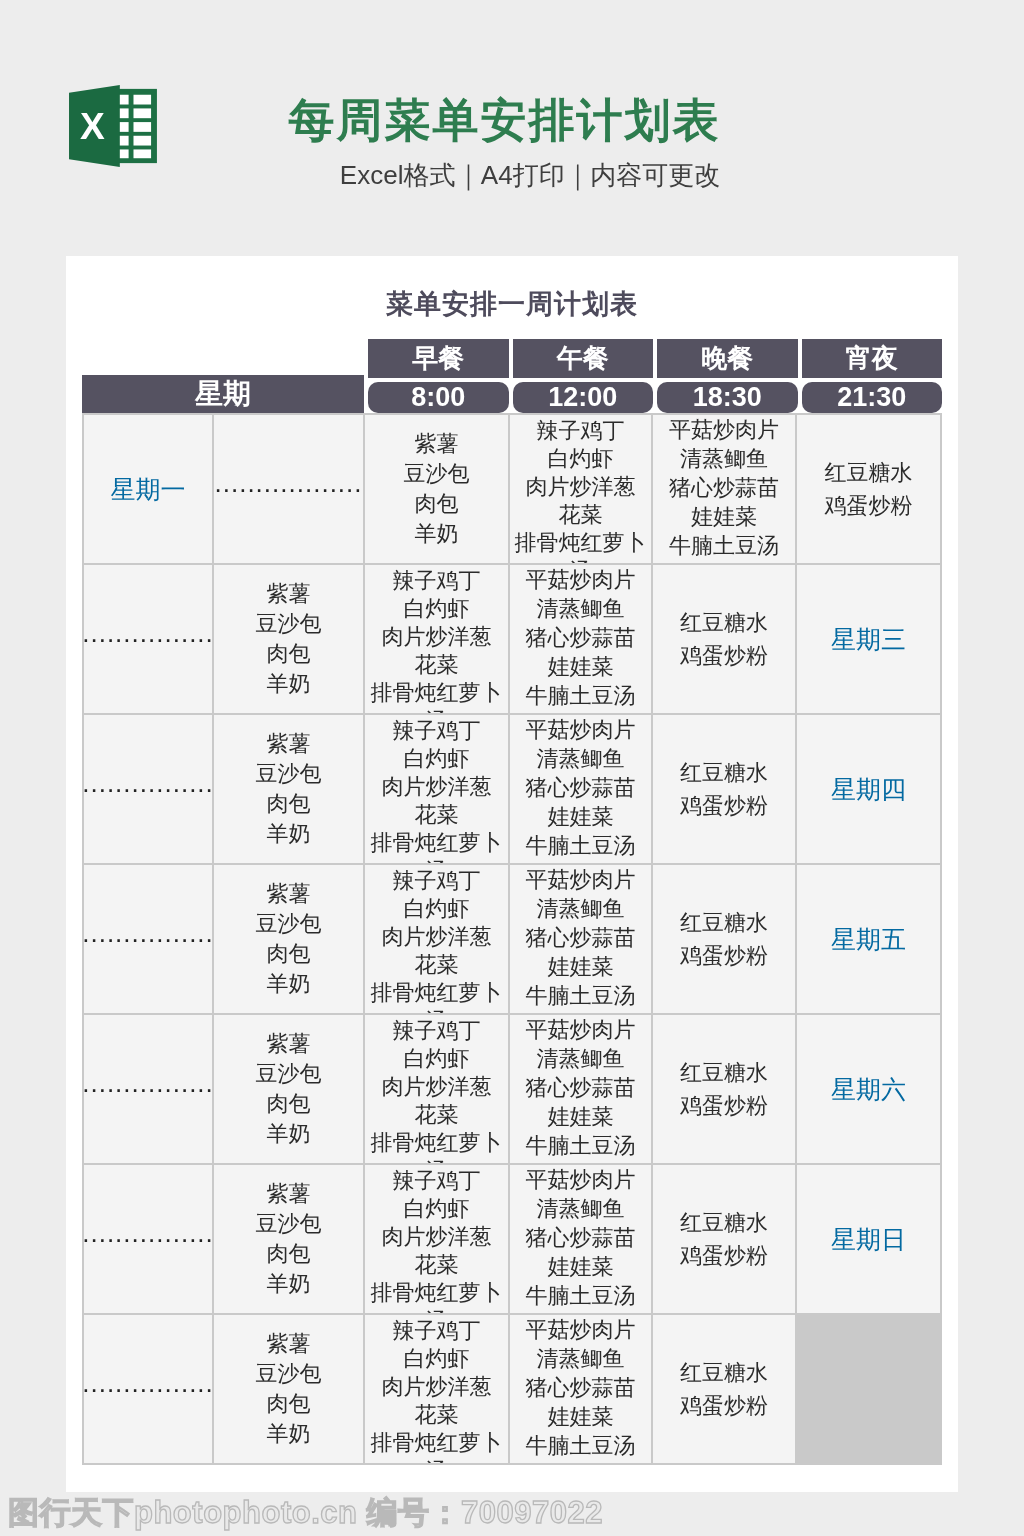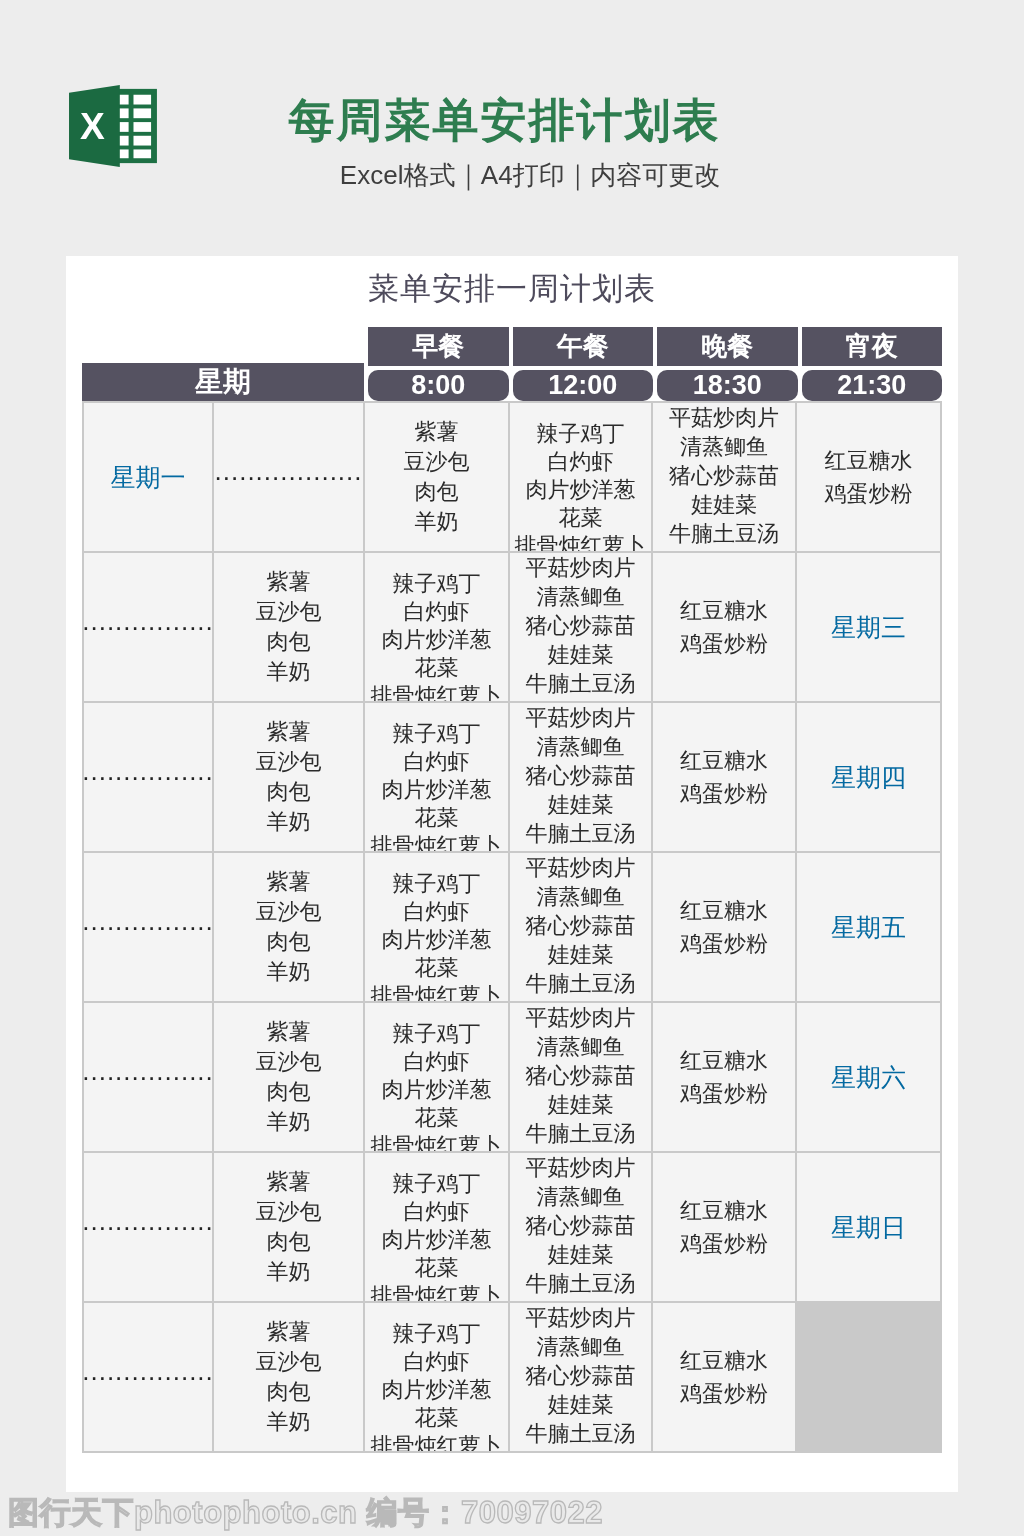--- a/index.html
+++ b/index.html
@@ -23,22 +23,22 @@
     text-align:center; font-size:26px; color:#3e3e3e;padding-left:36px;
   }
 
   
   .card {
     position:absolute; left:66px; top:256px;
     width:892px; height:1236px;
     background:#ffffff;
   }
   .card-title {
-    padding-top:12px;
-    text-align:center; font-size:31px; font-weight:normal;
+    padding-top:30px;
+    text-align:center; font-size:27px; font-weight:bold;
     color:#4e4b5c; letter-spacing:1px;
   }
 
   
   .thead {
     margin:12px 16px 0 16px;
     display:flex; gap:4px; height:79px; background:#ffffff;align-items:flex-end;
   }
   .th-day {
     width:282px; flex:0 0 282px; background:#555261;
@@ -68,21 +68,21 @@
     display:flex; flex-direction:column;
     align-items:center; justify-content:center;
     color:#2b2b2b;
   }
   .cell-day   { font-size:25px; color:#0369a1; }
   .cell-note  { font-size:26px; letter-spacing:1px; color:#222; }
   .cell-note .dots { transform:translateY(-6px); }
   .menu-item  { width:100%; text-align:center; word-break:break-all; }
   .cell-breakfast { font-size:22px; }
   .cell-breakfast .menu-item { line-height:30px; }
-  .cell-lunch { justify-content:flex-start; padding-top:17px; font-size:22px; }
+  .cell-lunch { justify-content:flex-start; padding-top:2px; font-size:22px; }
   .cell-lunch .menu-item { line-height:28px; }
   .cell-dinner { font-size:22px; }
   .cell-dinner .menu-item { line-height:29px;font-family:Liberation Mono, monospace; }
   .cell-supper { font-size:22px; }
   .cell-supper .menu-item { line-height:33px; }
 
   
   .watermark {
     position:absolute; left:8px; top:1492px;
     font-size:31px; font-weight:bold;

